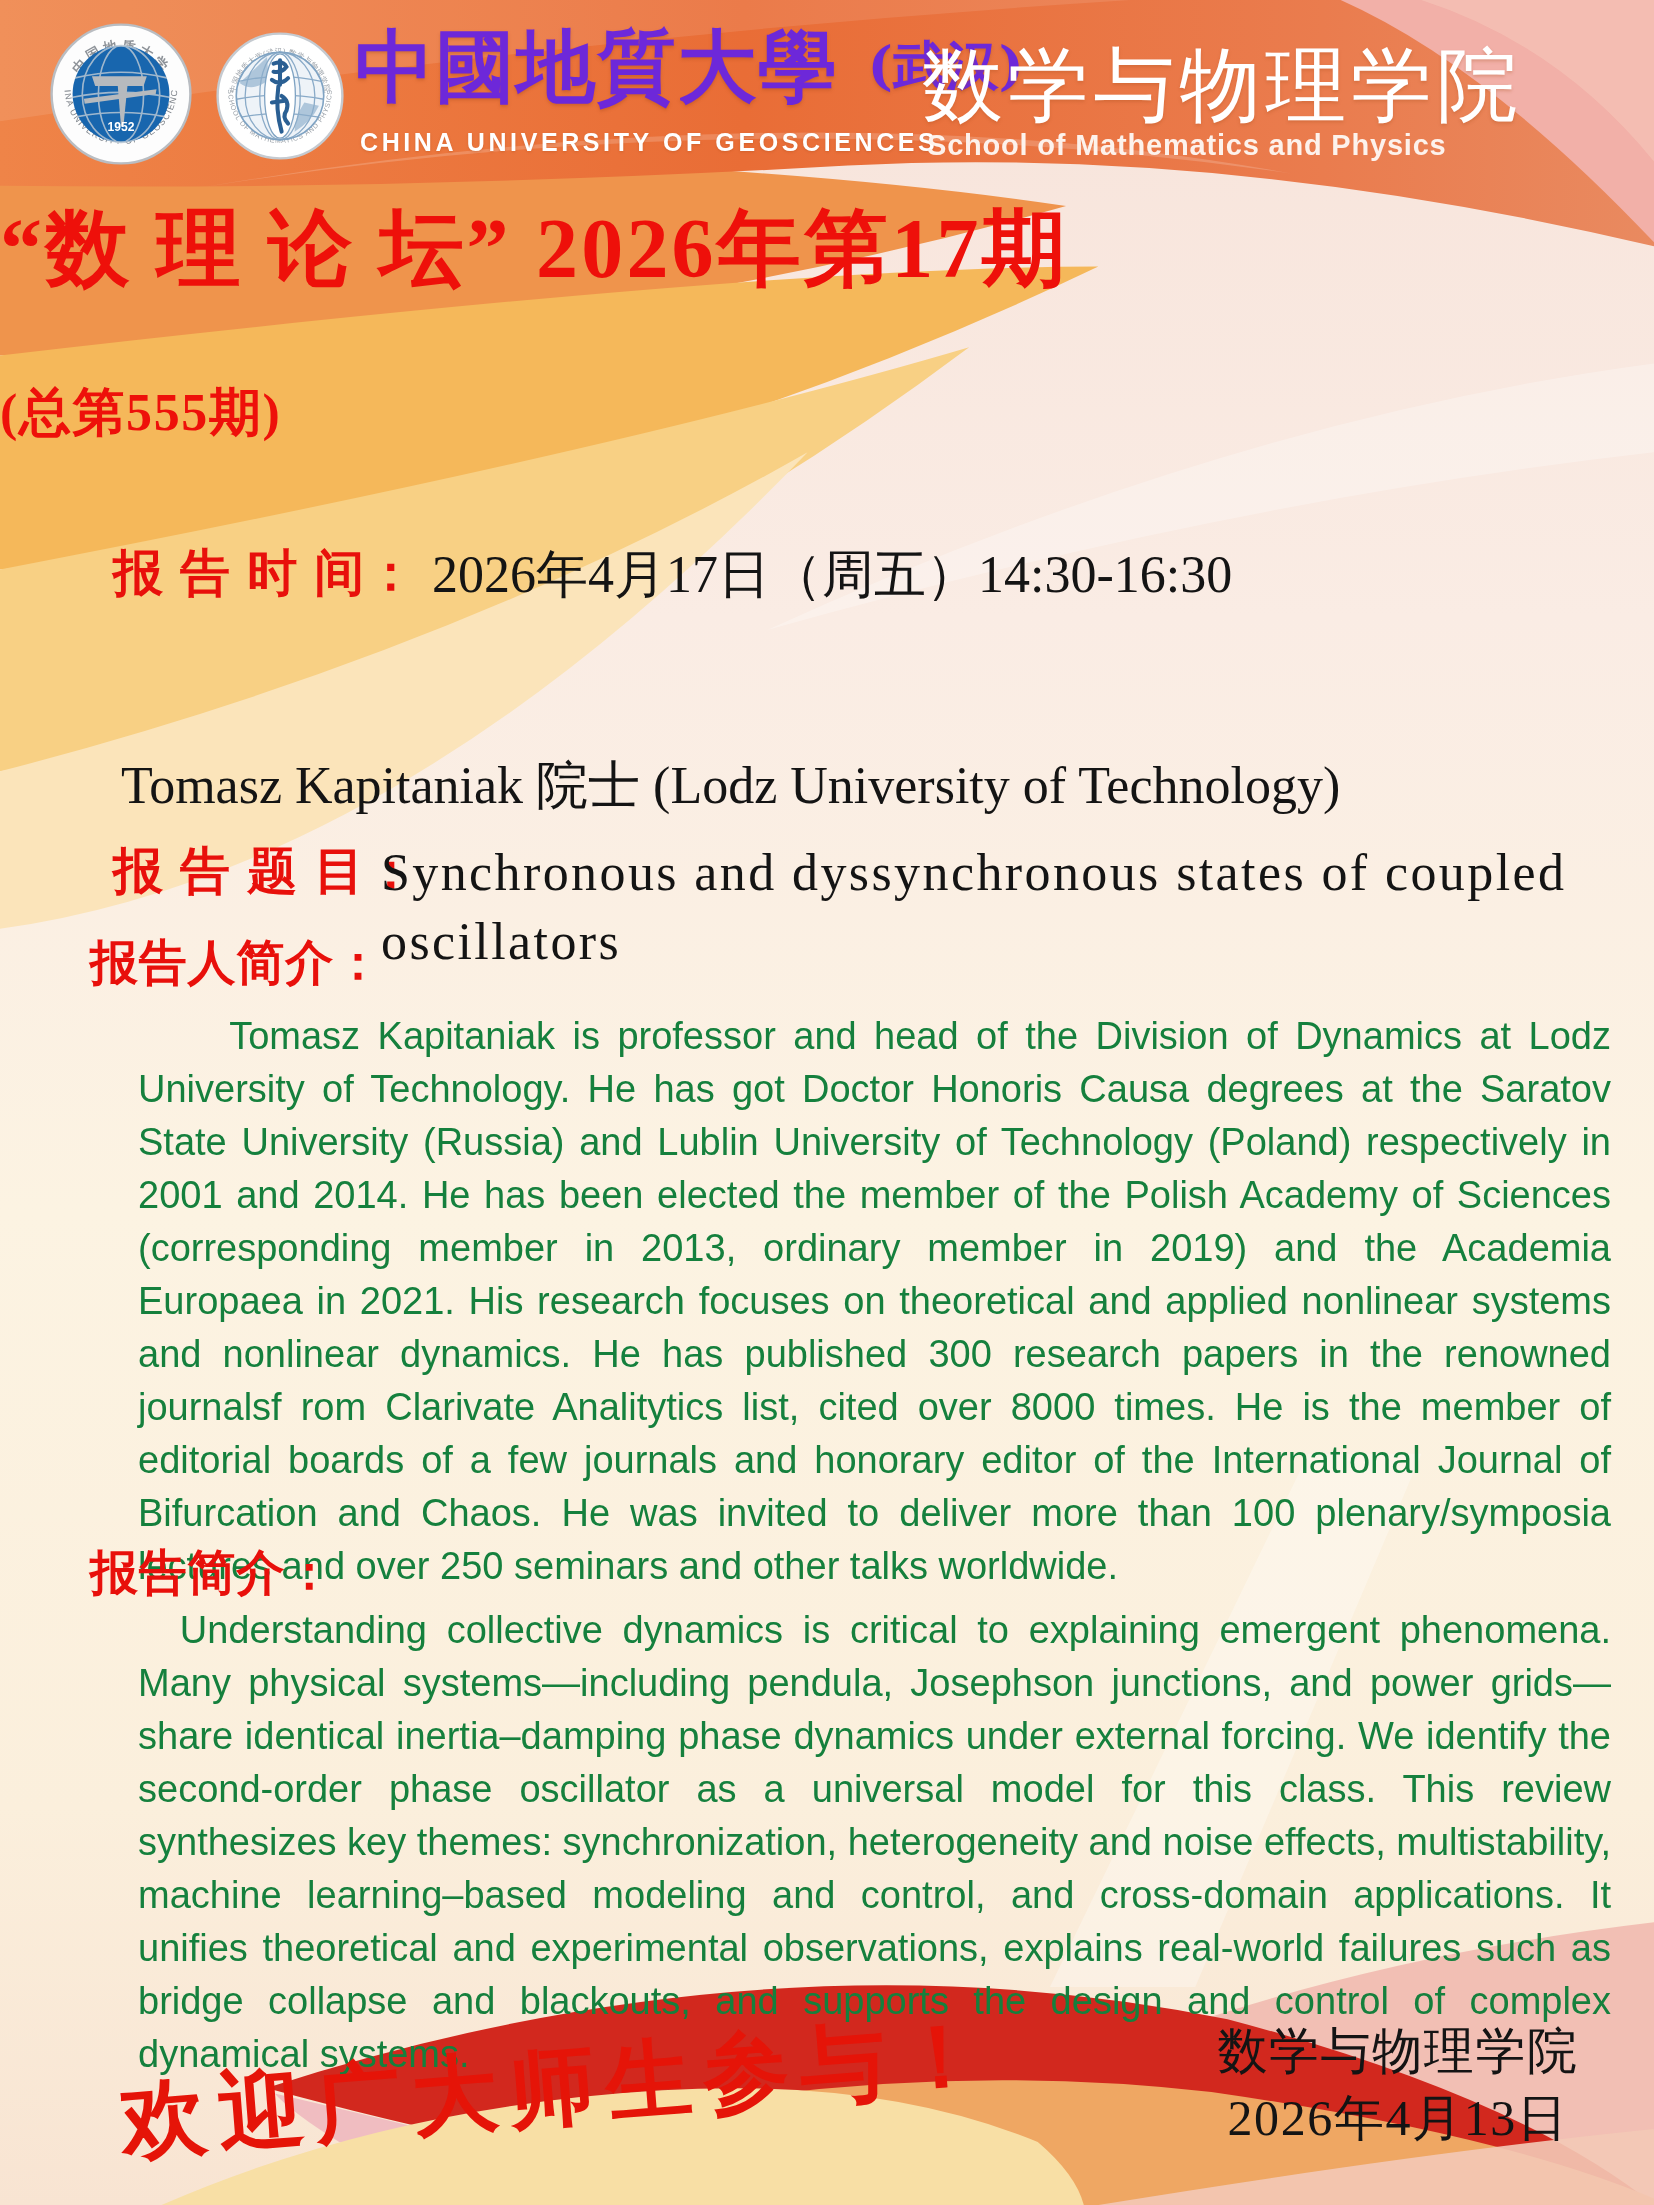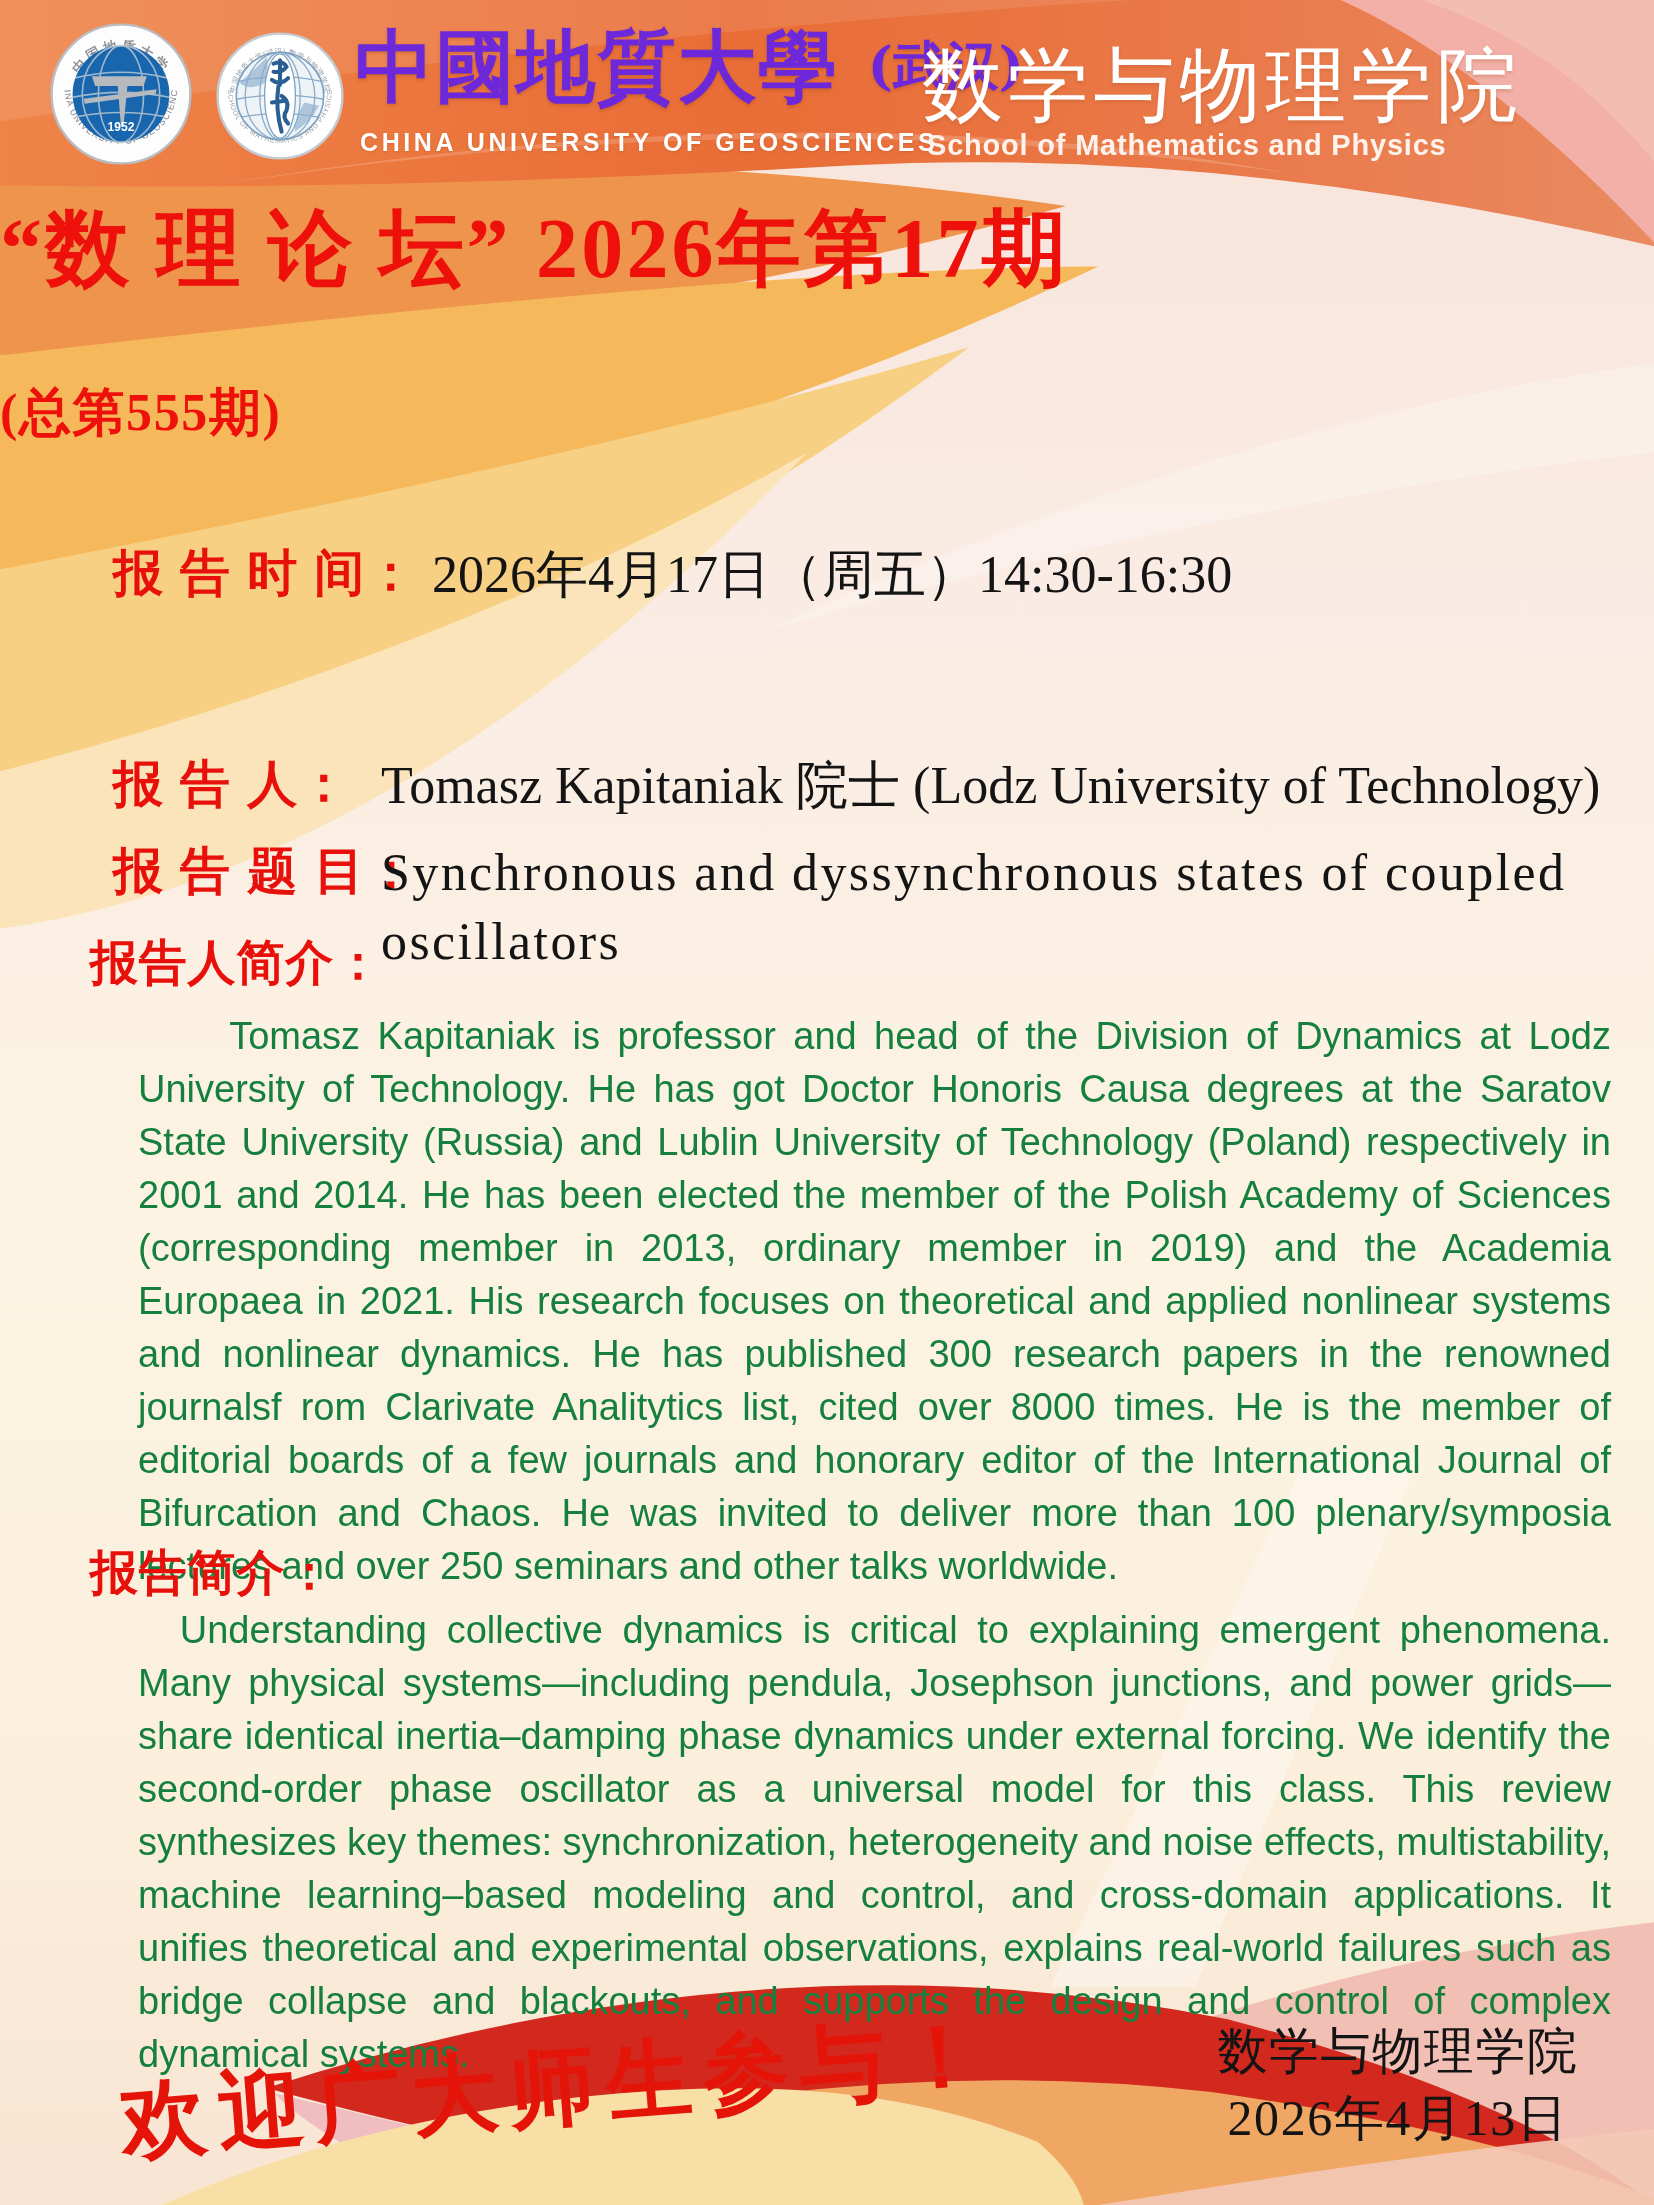--- a/index.html
+++ b/index.html
@@ -222,21 +222,20 @@
   </div>
 
   <div class="title1">“数 理 论 坛” 2026年第17期</div>
   <div class="title2">(总第555期)</div>
 
   <div class="row row-time">
     <span class="lbl">报 告 时 间：</span>
     <span class="val">2026年4月17日（周五）14:30-16:30</span>
   </div>
   <div class="row row-speaker">
-    <span class="lbl">报 告 人：</span>
     <span class="val">Tomasz Kapitaniak 院士 (Lodz University of Technology)</span>
   </div>
   <div class="row row-topic">
     <span class="lbl">报 告 题 目：</span>
     <span class="val">Synchronous and dyssynchronous states of coupled oscillators</span>
   </div>
 
   <div class="sec-head h-bio">报告人简介：</div>
   <div class="para p-bio">Tomasz Kapitaniak is professor and head of the Division of Dynamics at Lodz University of Technology. He has got Doctor Honoris Causa degrees at the Saratov State University (Russia) and Lublin University of Technology (Poland) respectively in 2001 and 2014. He has been elected the member of the Polish Academy of Sciences (corresponding member in 2013, ordinary member in 2019) and the Academia Europaea in 2021. His research focuses on theoretical and applied nonlinear systems and nonlinear dynamics. He has published 300 research papers in the renowned journalsf rom Clarivate Analitytics list, cited over 8000 times. He is the member of editorial boards of a few journals and honorary editor of the International Journal of Bifurcation and Chaos. He was invited to deliver more than 100 plenary/symposia lectures and over 250 seminars and other talks worldwide.</div>
 

